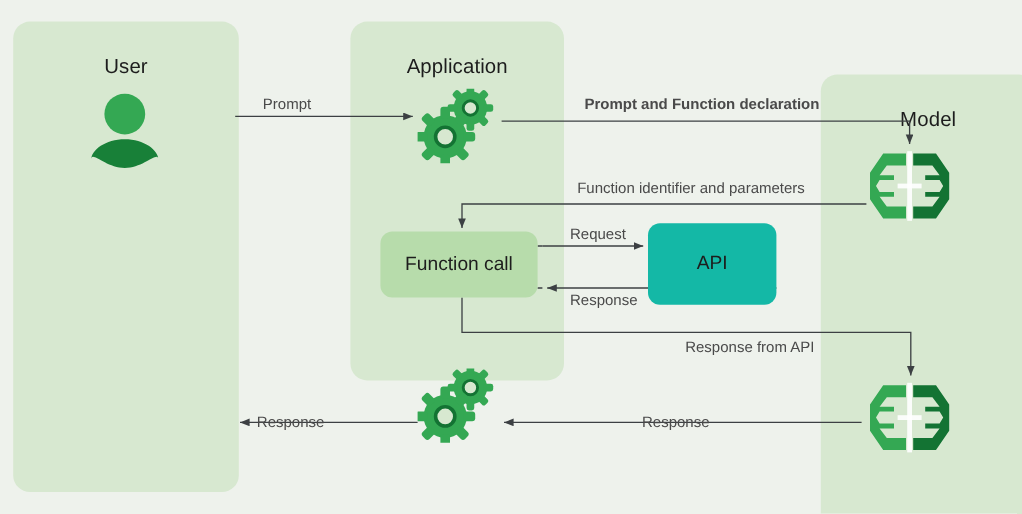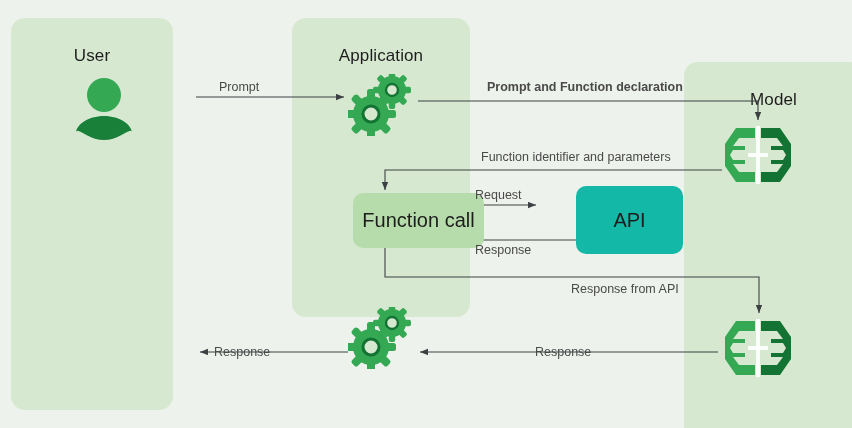--- a/index.html
+++ b/index.html
@@ -28,33 +28,32 @@
   .lane-title {
     position: absolute;
     top: 28px;
     left: 0;
     right: 0;
     text-align: center;
     font-size: 17px;
     color: #1d1d1d;
     letter-spacing: 0.1px;
   }
-  .lane-user   { left: 11px;  top: 18px; width: 162px; height: 392px; }
+  .lane-user   { left: 11px;  top: 18px; width: 188px; height: 392px; }
   .lane-app    { left: 292px; top: 18px; width: 178px; height: 299px; }
   .lane-model  { left: 684px; top: 18px; width: 179px; height: 392px; margin-top: 44px; }
 
   .node {
     position: absolute;
     display: flex;
     align-items: center;
     justify-content: center;
     border-radius: 10px;
-    font-size: 20px;
+    font-size: 16px;
     color: #1d1d1d;
-    margin-left: 36px;
   }
   .node-fncall {
     left: 317px; top: 193px; width: 131px; height: 55px;
     background: #b7dcab;
   }
   .node-api {
     left: 540px; top: 186px; width: 107px; height: 68px;
     background: #14b8a6;
   }
 

